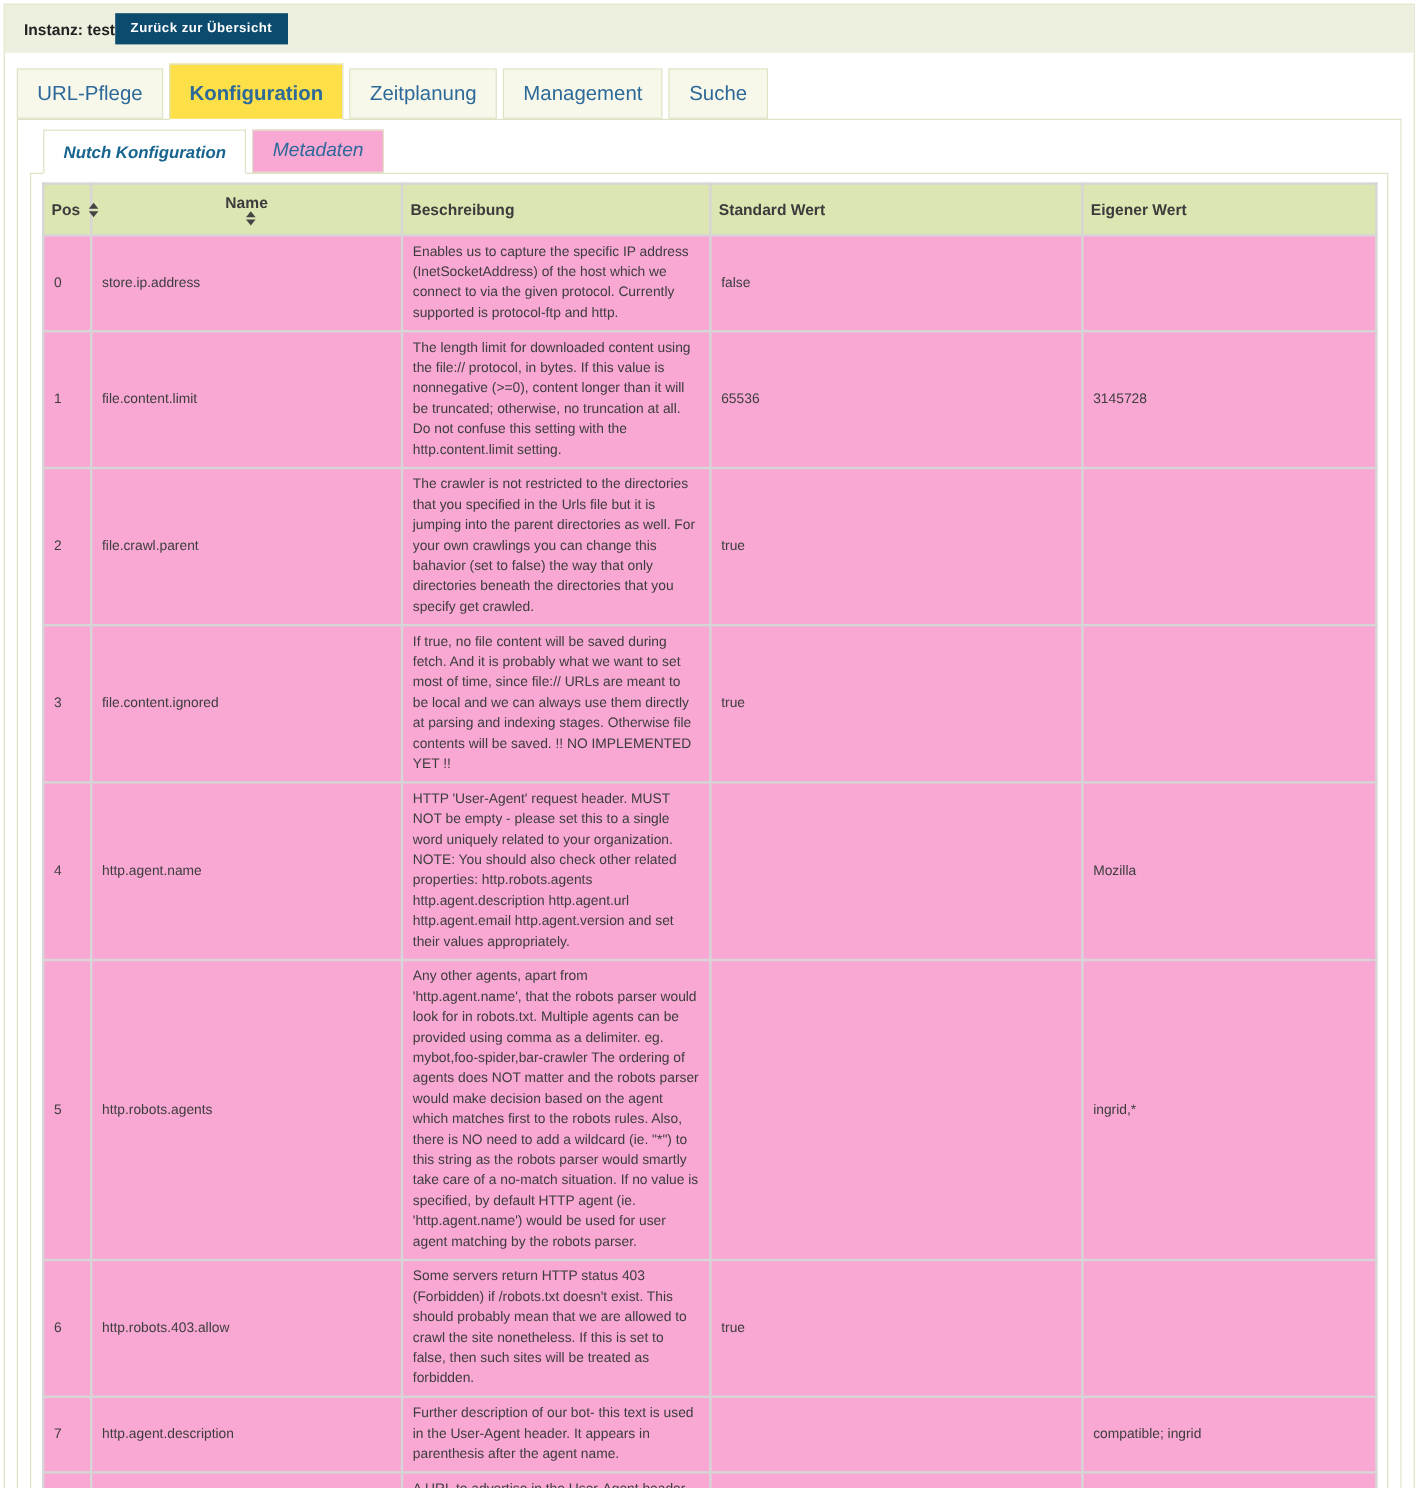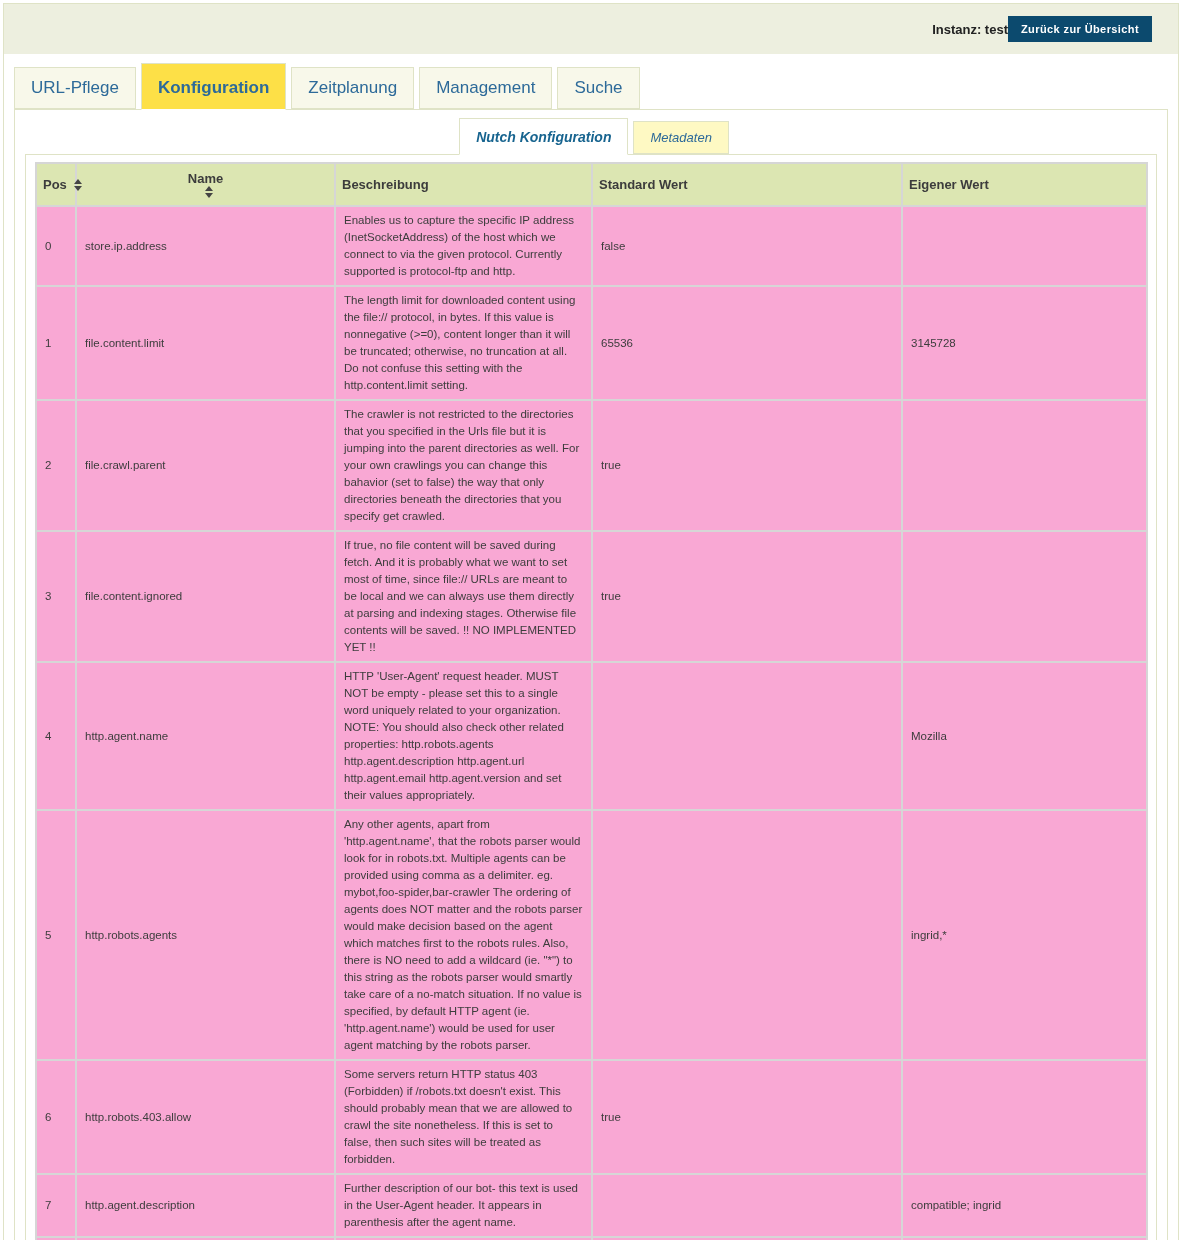--- a/index.html
+++ b/index.html
@@ -2,45 +2,45 @@
 <html><head>
 <meta charset="utf-8">
 <style>
   * { box-sizing: border-box; margin: 0; padding: 0; }
   html, body { width: 1182px; height: 1240px; overflow: hidden; background: #fff;
     font-family: "Liberation Sans", sans-serif; }
   .outer-wrapper { margin: 3px; width: 1176px; min-height: 1400px;
     border: 1px solid #dfe3c6; background: #fff; }
 
   
-  .topbar { background: #edefdf; height: 50px; display: flex; align-items: center;
-    justify-content: flex-end; padding: 0 26px 0 16px; }
+  .topbar { background: #edefdf; height: 40px; display: flex; align-items: center;
+    justify-content: flex-start; padding: 0 26px 0 16px; }
   .topbar .title { font-size: 13px; font-weight: bold; color: #222; }
   .back-btn { background: #0c4a6e; color: #fff; font-size: 11px; font-weight: bold;
     letter-spacing: .4px; border: none; padding: 7px 13px; cursor: pointer;
     font-family: "Liberation Sans", sans-serif; }
 
   
   .tabs-row { display: flex; align-items: flex-end; margin: 9px 10px 0 10px;
     position: relative; z-index: 2; }
   .tab { background: #f8f8ea; border: 1px solid #dfe3c6; color: #2d6a99;
     font-size: 17px; padding: 10px 16px; margin-right: 5px; cursor: pointer;
     white-space: nowrap; }
   .tab.active { background: #fde047; padding-top: 14px; padding-bottom: 11px;
     border-bottom: 1px solid #fff; margin-bottom: -1px; font-weight: bold; }
 
   
   .tab-panel { border: 1px solid #dfe3c6; margin: 0 10px; min-height: 1160px;
     background: #fff; padding: 8px 10px 10px 10px; position: relative; z-index: 1; }
 
   
   .subtabs-row { display: flex; align-items: flex-end; margin: 0 0 0 11px;
-    position: relative; z-index: 2; justify-content: center; }
-  .subtab { background: #fef9c3; border: 1px solid #dfe3c6; color: #2d6a99;
-    font-size: 13px; font-style: italic; padding: 8px 16px; margin-right: 5px;
+    position: relative; z-index: 2; }
+  .subtab { background: #f9a8d4; border: 1px solid #dfe3c6; color: #2d6a99;
+    font-size: 16px; font-style: italic; padding: 8px 16px; margin-right: 5px;
     cursor: pointer; white-space: nowrap; }
   .subtab.active { background: #fff; color: #17648f; font-weight: bold;
     font-size: 14px; padding-top: 10px; padding-bottom: 9px;
     border-bottom: 1px solid #fff; margin-bottom: -1px; }
 
   
   .sub-panel { border: 1px solid #dfe3c6; min-height: 1120px; background: #fff;
     padding: 7px 9px; position: relative; z-index: 1; }
   table.cfg { border-collapse: collapse; table-layout: fixed; width: 1111px;
     font-size: 11.5px; color: #3d3d3d; }

